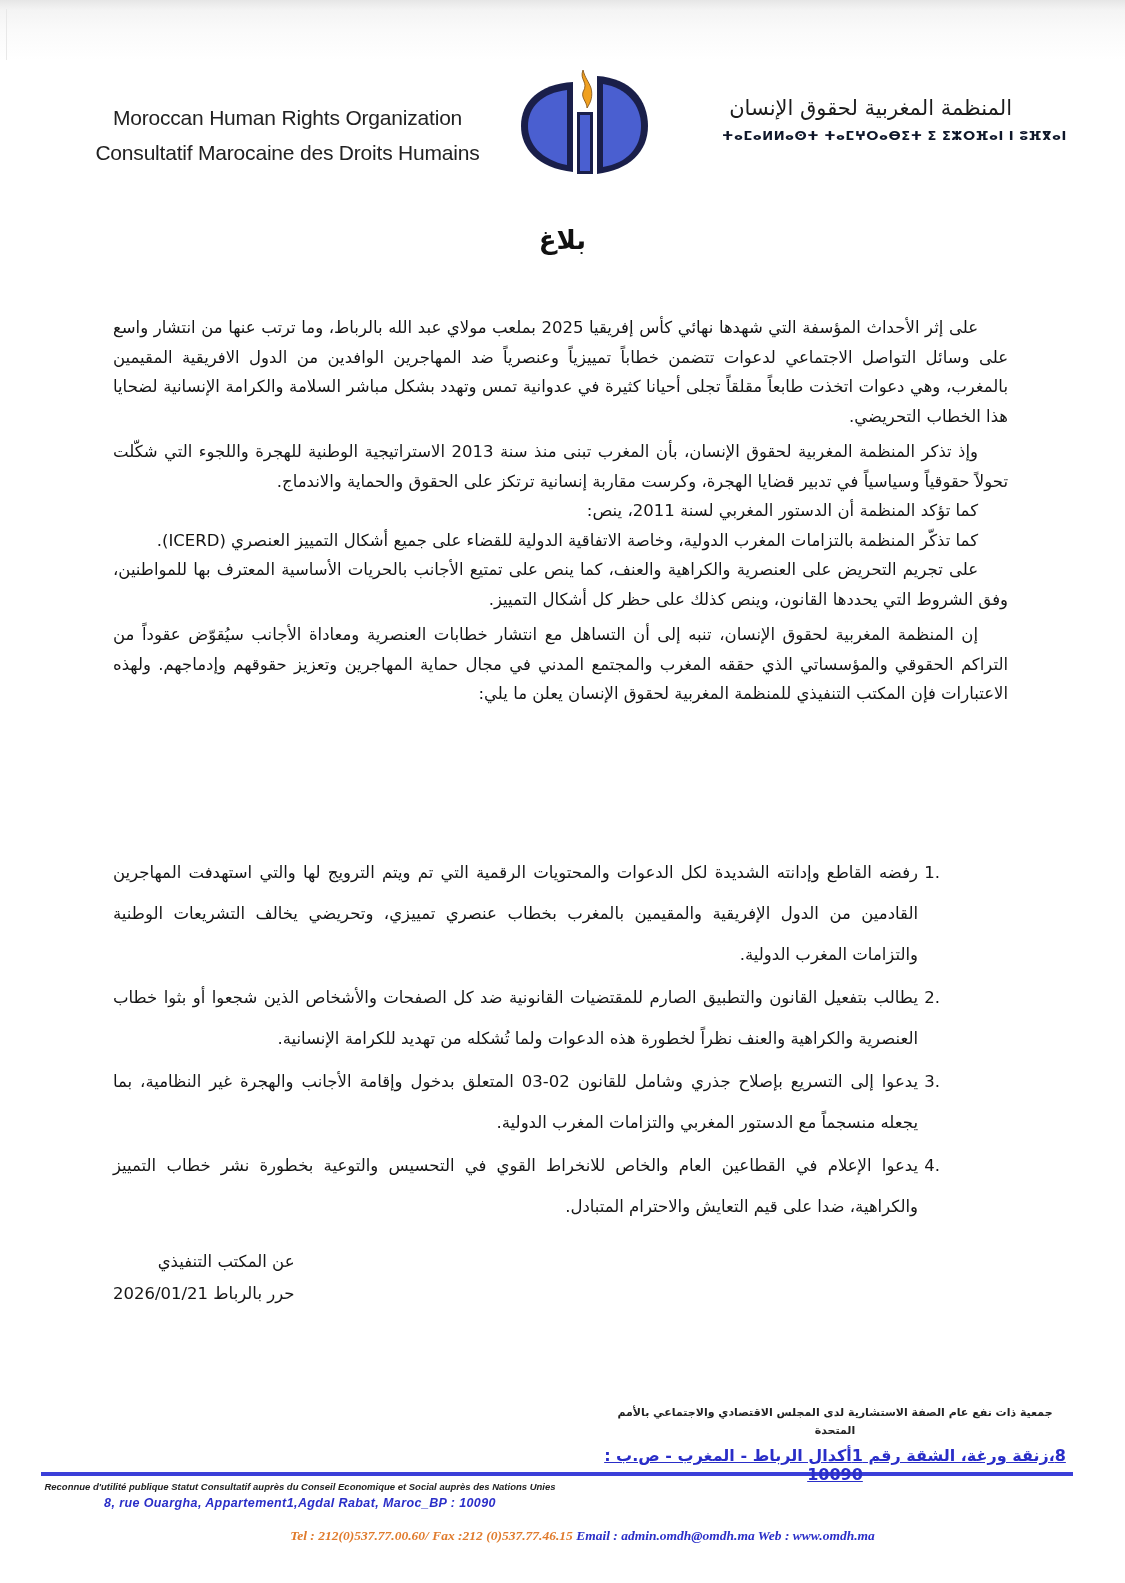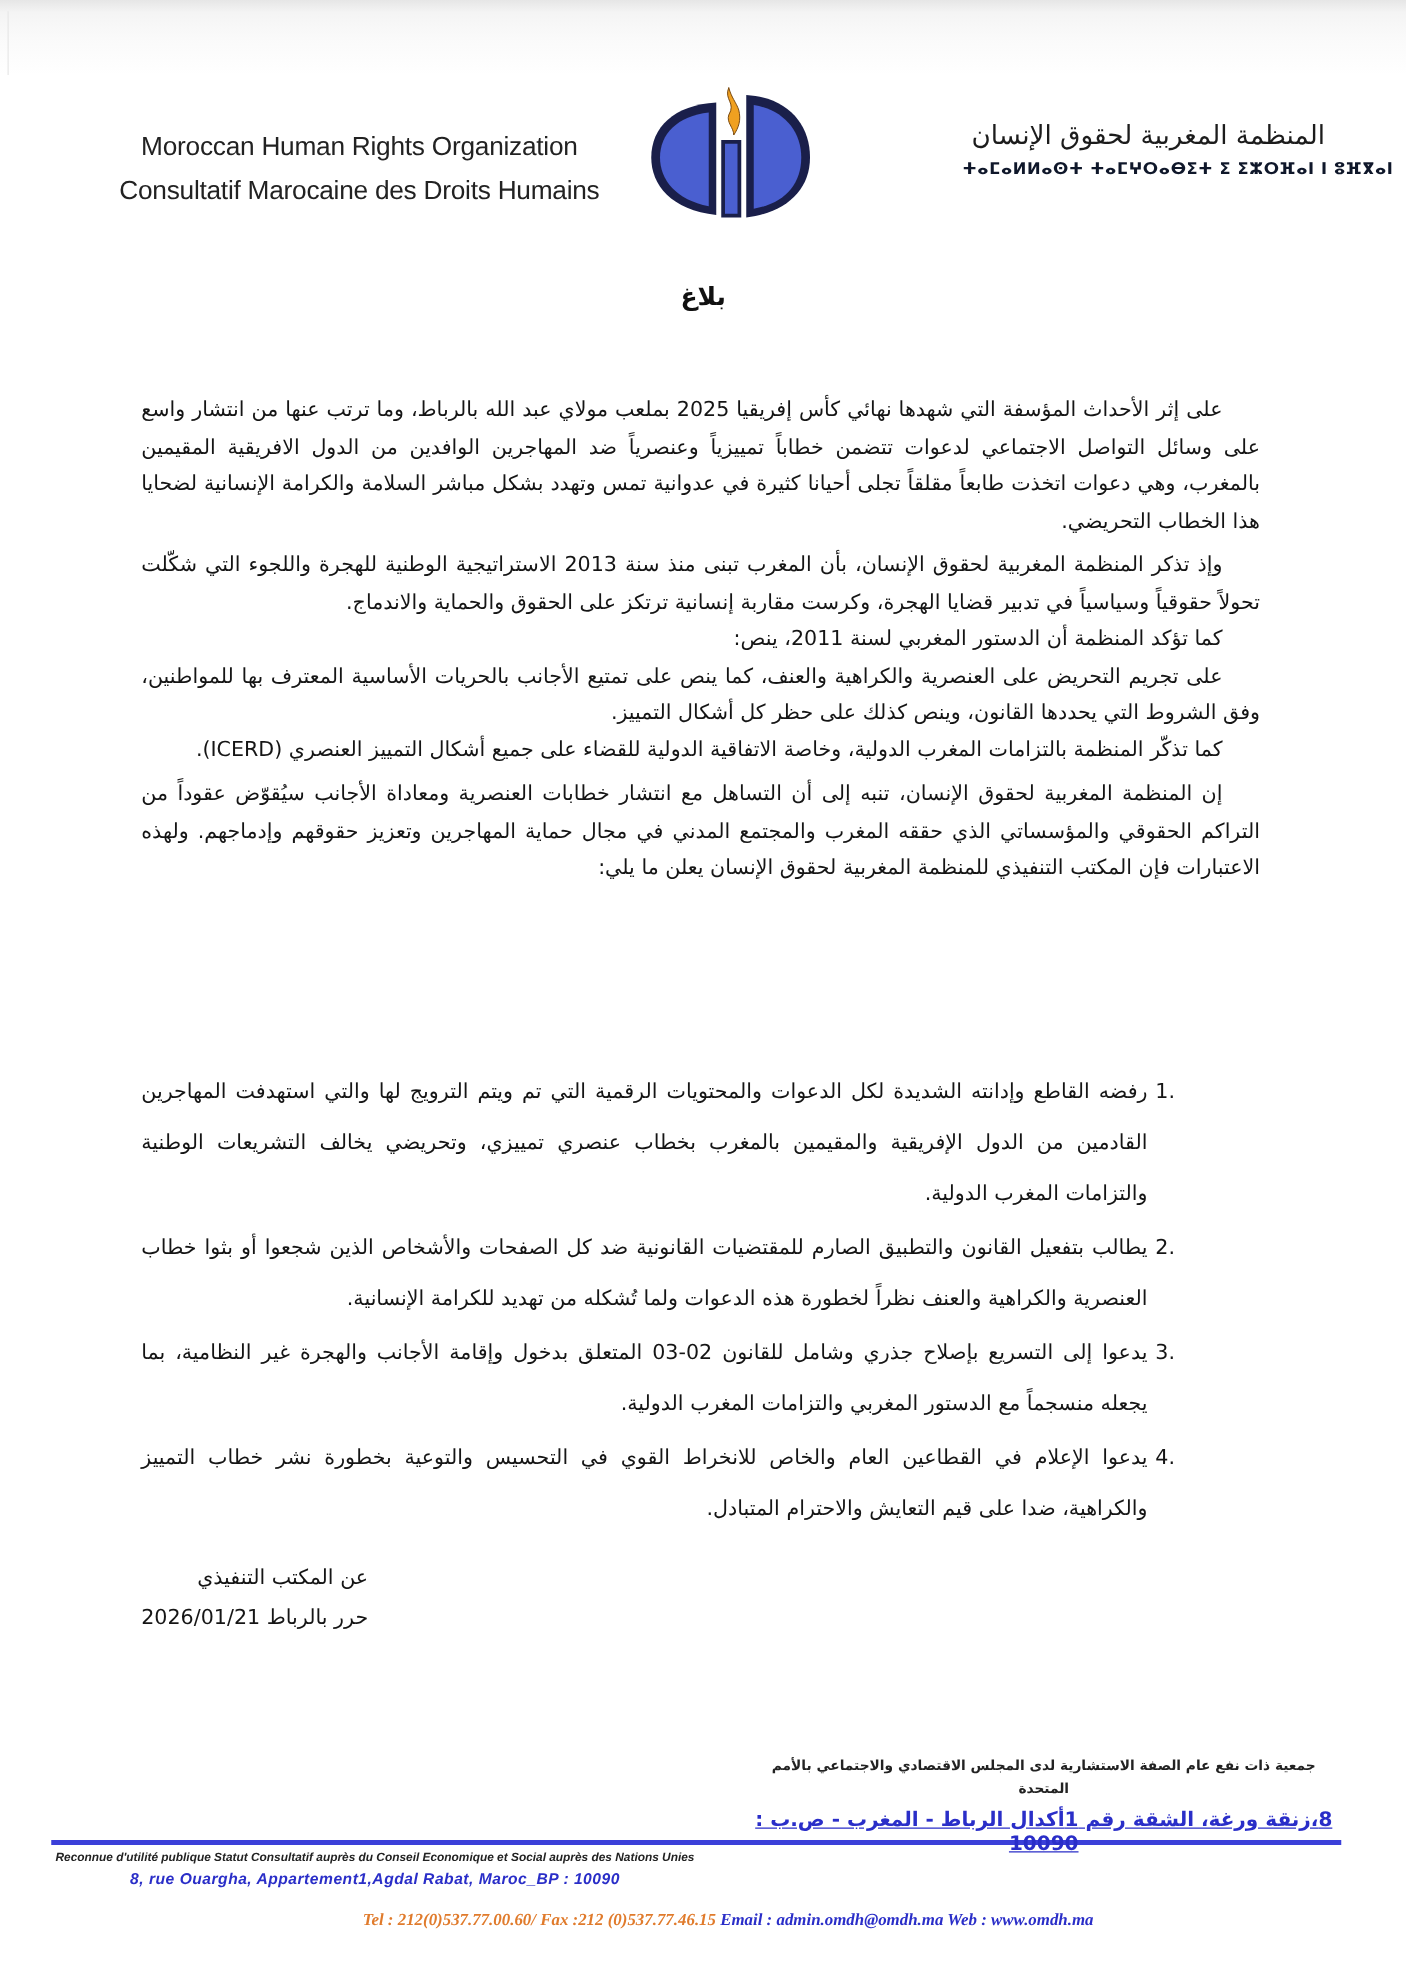--- a/index.html
+++ b/index.html
@@ -15,26 +15,26 @@
     background: linear-gradient(to bottom, #e6e6e6 0px, #f4f4f4 10px, #fafafa 30px, #ffffff 60px);
   }
   .top-shade::after {
     content: ""; position: absolute; left: 6px; top: 9px; width: 1px; height: 51px; background: #e8e8e8;
   }
   
   .hdr-en { position: absolute; left: 95px; top: 100px; width: 385px; text-align: center;
     font-family: "Liberation Sans", sans-serif; font-size: 21px; line-height: 35px; color: #222; letter-spacing: -0.2px; }
   .hdr-en div { white-space: nowrap; }
   .logo { position: absolute; left: 517px; top: 68px; width: 135px; height: 110px; }
-  .hdr-ar { position: absolute; left: 722px; top: 88px; width: 290px; text-align: right; direction: rtl; margin-left: 48px; }
+  .hdr-ar { position: absolute; left: 722px; top: 88px; width: 290px; text-align: right; direction: rtl; }
   .hdr-ar .ar-name { font-family: "DejaVu Sans", sans-serif; font-size: 21px; color: #1c1c1c; line-height: 40px; white-space: nowrap; }
   .hdr-ar .tif-name { font-family: "DejaVu Sans", sans-serif; font-size: 13px; color: #0f172a; direction: ltr; text-align: right; white-space: nowrap; font-weight: bold; letter-spacing: 0.5px; }
 
   .doc-title { position: absolute; left: 0; width: 1125px; top: 225px; text-align: center;
-    font-size: 20px; font-weight: bold; color: #111; }
+    font-size: 26px; font-weight: bold; color: #111; }
 
   .body { position: absolute; left: 113px; width: 895px; top: 313px; direction: rtl; text-align: justify;
     font-size: 16.5px; line-height: 29.5px; color: #151515; }
   .body p { margin: 0 0 0 0; text-indent: 30px; }
   .body p.gap { margin-top: 6px; }
 
   .list { position: absolute; left: 113px; width: 895px; top: 852px; direction: rtl; margin: 0; padding: 0; list-style: none;
     font-size: 16.5px; line-height: 41px; color: #151515; }
   .list li { position: relative; padding-right: 90px; text-align: justify; margin-bottom: 0px; }
   .list li .num { position: absolute; right: 68px; top: 0; direction: ltr; }
@@ -86,22 +86,22 @@
   <div class="ar-name">المنظمة المغربية لحقوق الإنسان</div>
   <div class="tif-name">ⵜⴰⵎⴰⵍⵍⴰⵙⵜ ⵜⴰⵎⵖⵔⴰⴱⵉⵜ ⵉ ⵉⵣⵔⴼⴰⵏ ⵏ ⵓⴼⴳⴰⵏ</div>
 </div>
 
 <div class="doc-title">بلاغ</div>
 
 <div class="body">
   <p>على إثر الأحداث المؤسفة التي شهدها نهائي كأس إفريقيا 2025 بملعب مولاي عبد الله بالرباط، وما ترتب عنها من انتشار واسع على وسائل التواصل الاجتماعي لدعوات تتضمن خطاباً تمييزياً وعنصرياً ضد المهاجرين الوافدين من الدول الافريقية المقيمين بالمغرب، وهي دعوات اتخذت طابعاً مقلقاً تجلى أحيانا كثيرة في عدوانية تمس وتهدد بشكل مباشر السلامة والكرامة الإنسانية لضحايا هذا الخطاب التحريضي.</p>
   <p class="gap">وإذ تذكر المنظمة المغربية لحقوق الإنسان، بأن المغرب تبنى منذ سنة 2013 الاستراتيجية الوطنية للهجرة واللجوء التي شكّلت تحولاً حقوقياً وسياسياً في تدبير قضايا الهجرة، وكرست مقاربة إنسانية ترتكز على الحقوق والحماية والاندماج.</p>
   <p>كما تؤكد المنظمة أن الدستور المغربي لسنة 2011، ينص:</p>
+  <p>كما تذكّر المنظمة بالتزامات المغرب الدولية، وخاصة الاتفاقية الدولية للقضاء على جميع أشكال التمييز العنصري (ICERD).</p>
   <p>على تجريم التحريض على العنصرية والكراهية والعنف، كما ينص على تمتيع الأجانب بالحريات الأساسية المعترف بها للمواطنين، وفق الشروط التي يحددها القانون، وينص كذلك على حظر كل أشكال التمييز.</p>
-  <p>كما تذكّر المنظمة بالتزامات المغرب الدولية، وخاصة الاتفاقية الدولية للقضاء على جميع أشكال التمييز العنصري (ICERD).</p>
   <p class="gap">إن المنظمة المغربية لحقوق الإنسان، تنبه إلى أن التساهل مع انتشار خطابات العنصرية ومعاداة الأجانب سيُقوّض عقوداً من التراكم الحقوقي والمؤسساتي الذي حققه المغرب والمجتمع المدني في مجال حماية المهاجرين وتعزيز حقوقهم وإدماجهم. ولهذه الاعتبارات فإن المكتب التنفيذي للمنظمة المغربية لحقوق الإنسان يعلن ما يلي:</p>
 </div>
 
 <ol class="list">
   <li>
     <span class="num">1.</span>
     <span>رفضه القاطع وإدانته الشديدة لكل الدعوات والمحتويات الرقمية التي تم ويتم الترويج لها والتي استهدفت المهاجرين القادمين من الدول الإفريقية والمقيمين بالمغرب بخطاب عنصري تمييزي، وتحريضي يخالف التشريعات الوطنية والتزامات المغرب الدولية.</span>
   </li>
   <li style="margin-top:2px">
     <span class="num">2.</span>

